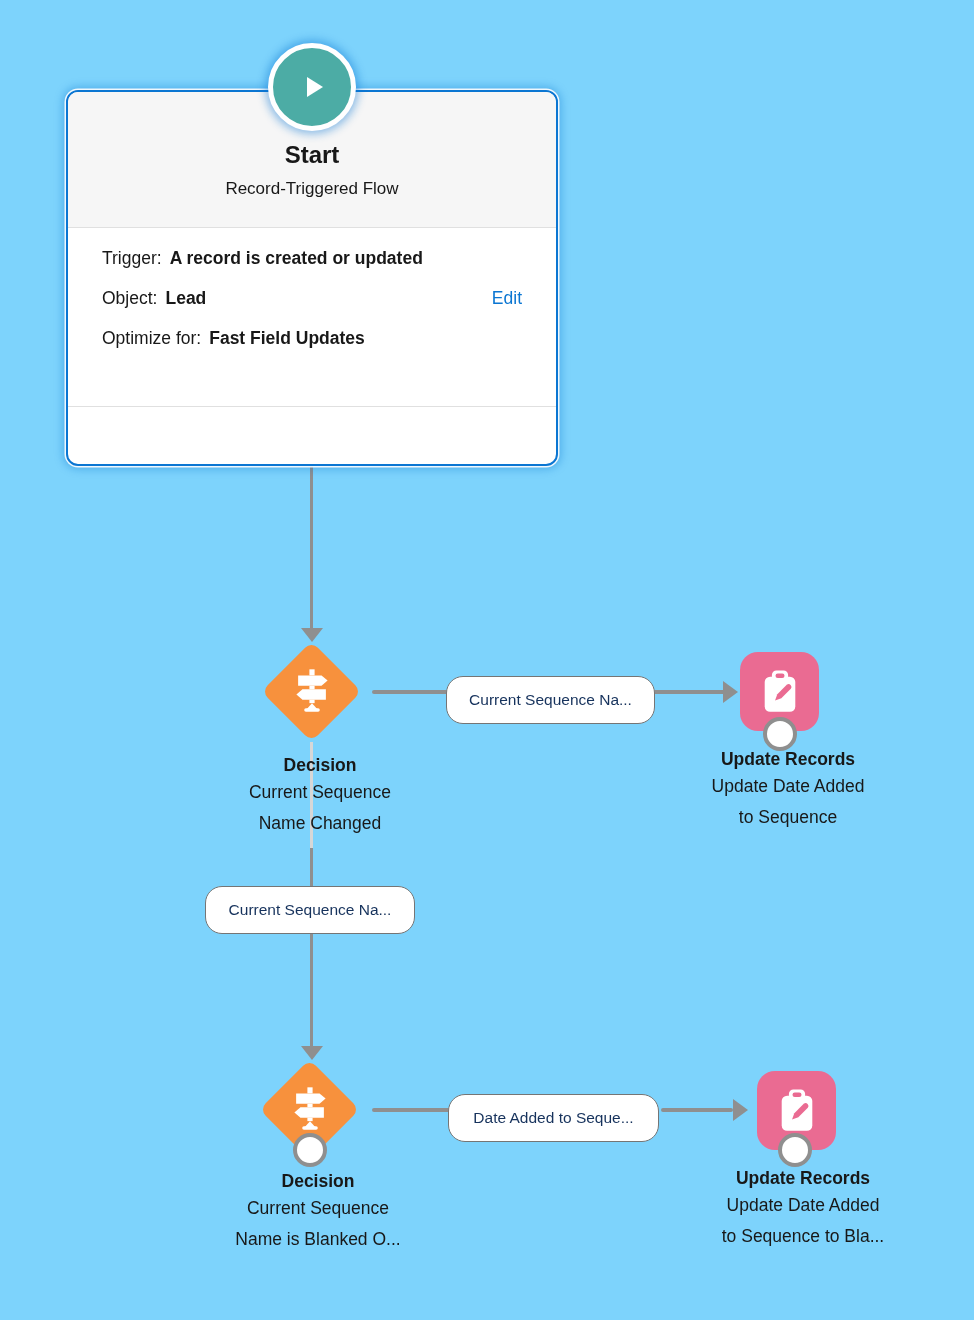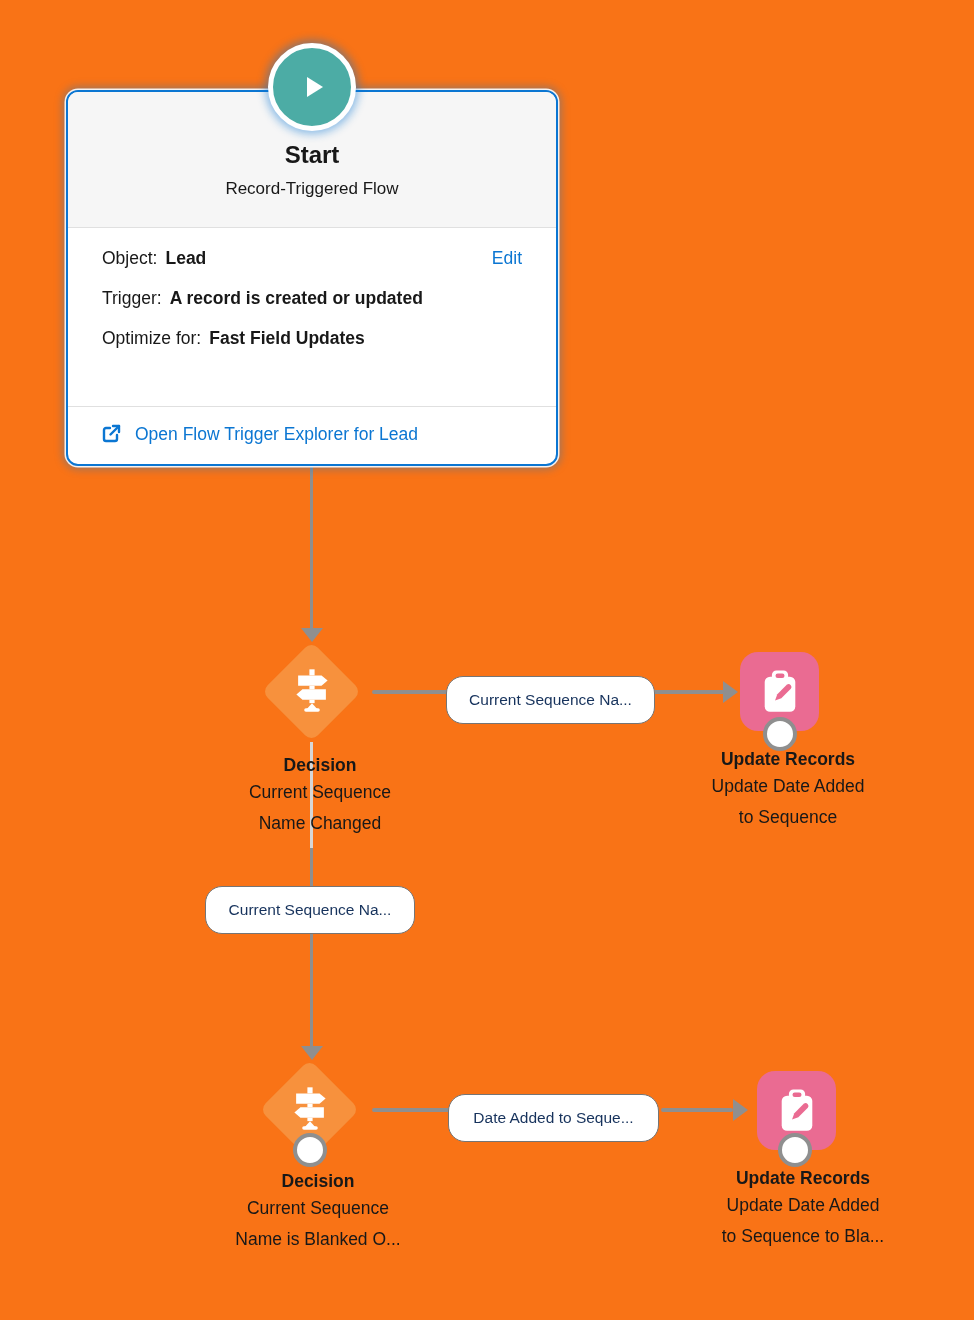--- a/index.html
+++ b/index.html
@@ -1,17 +1,17 @@
 <!DOCTYPE html>
 <html><head>
 <meta charset="utf-8">
 <style>
   html,body{margin:0;padding:0;background:#ffffff;}
   .canvas{
-    position:relative;width:974px;height:1320px;background:#f97316;
+    position:relative;width:974px;height:1320px;background:#7dd3fc;
     font-family:"Liberation Sans",sans-serif;color:#181818;overflow:hidden;
   }
   
   .start-card{
     position:absolute;left:66px;top:90px;width:488px;height:372px;
     background:#fff;border:2px solid #0b76d2;border-radius:12px;
     box-shadow:0 0 0 1.5px rgba(255,255,255,.9),0 0 9px 3px rgba(11,118,210,.40);
     z-index:3;
   }
   .start-header{
@@ -95,43 +95,33 @@
   <div class="hline" style="left:661px;top:1108px;width:72px;"></div>
   <div class="arrow-right" style="left:733px;top:1099px;"></div>
 
   <div class="start-card">
     <div class="start-header">
       <div class="start-title">Start</div>
       <div class="start-subtitle">Record-Triggered Flow</div>
     </div>
     <div class="start-body">
       <div class="field-row">
+        <span class="field-label">Trigger:</span>
+        <span class="field-value">A record is created or updated</span>
+      </div>
+      <div class="field-row">
         <span class="field-label">Object:</span>
         <span class="field-value">Lead</span>
         <span class="flex-spacer"></span>
         <a class="edit-link">Edit</a>
       </div>
       <div class="field-row">
-        <span class="field-label">Trigger:</span>
-        <span class="field-value">A record is created or updated</span>
-      </div>
-      <div class="field-row">
         <span class="field-label">Optimize for:</span>
         <span class="field-value">Fast Field Updates</span>
       </div>
-    </div>
-    <div class="start-footer">
-      <span style="display:flex;">
-        <svg width="22" height="22" viewBox="0 0 22 22" fill="none" stroke="#0b76d2" stroke-width="2.4" stroke-linecap="round" stroke-linejoin="round">
-          <path d="M10 5 H6 a2 2 0 0 0 -2 2 v9 a2 2 0 0 0 2 2 h9 a2 2 0 0 0 2 -2 v-4"></path>
-          <path d="M13 3 h6 v6"></path>
-          <path d="M19 3 L10.5 11.5"></path>
-        </svg>
-      </span>
-      <span class="footer-link">Open Flow Trigger Explorer for Lead</span>
     </div>
   </div>
 
   <div class="play-badge">
     <svg width="34" height="34" viewBox="0 0 34 34">
       <polygon points="12,7 28,17 12,27" fill="#ffffff"></polygon>
     </svg>
   </div>
 
   <div class="diamond" style="left:276px;top:656px;"></div>

